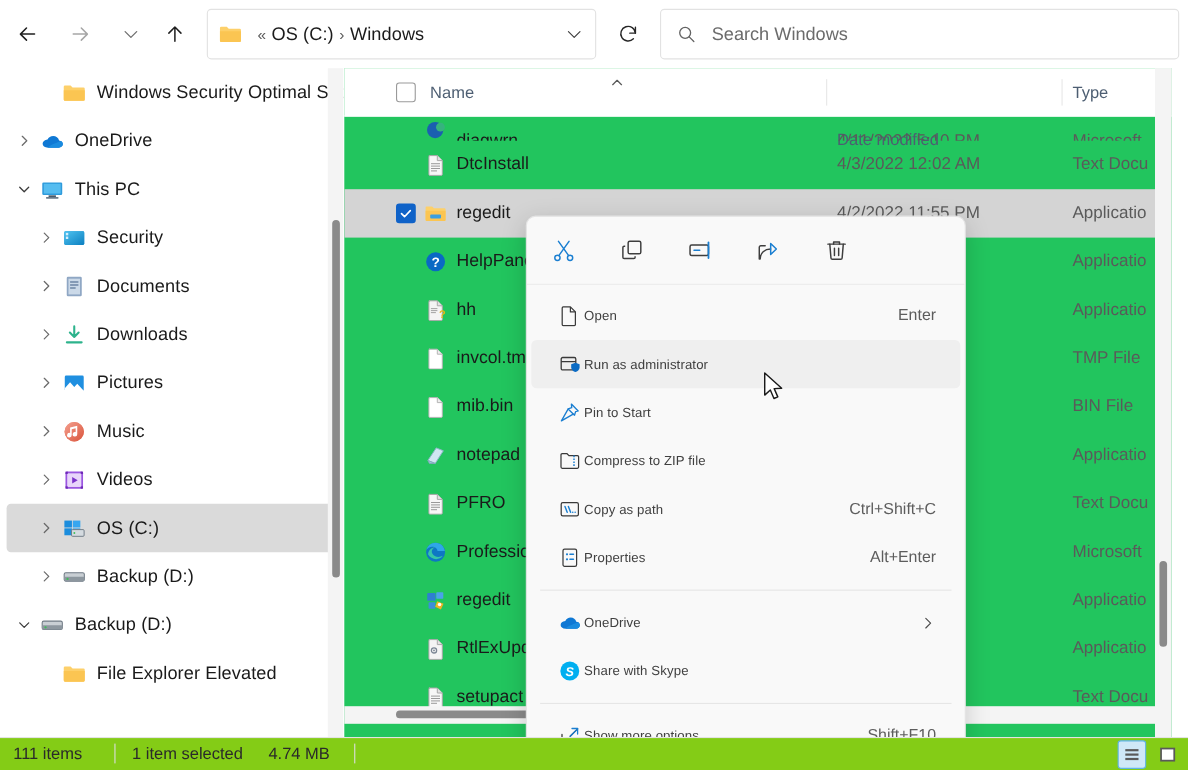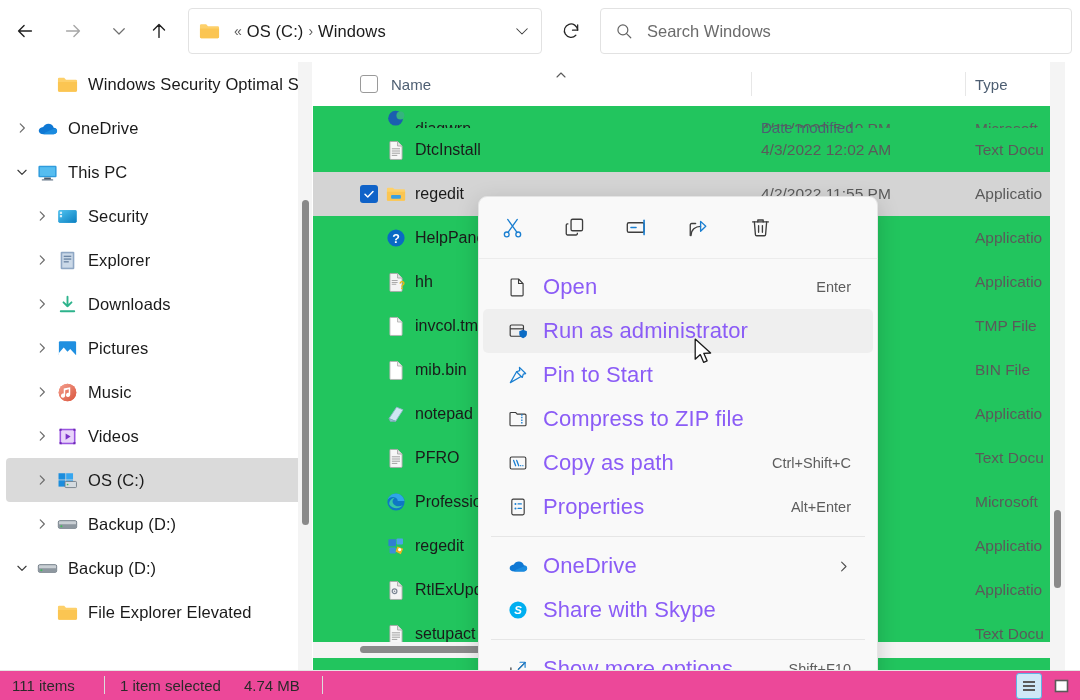--- a/index.html
+++ b/index.html
@@ -148,33 +148,33 @@
   .ctx-tool {
     width:38px; height:38px; display:flex; align-items:center; justify-content:center;
     border-radius:5px;
   }
   .ctx-item {
     position:relative; height:44px; display:flex; align-items:center;
     margin:0 4px; border-radius:5px; padding-left:22px;
   }
   .ctx-item.hovered { background:#efefef; }
   .ctx-ico { width:26px; min-width:26px; display:flex; align-items:center; justify-content:center; }
-  .ctx-label { font-size:22px; color:#8b5cf6; margin-left:12px; letter-spacing:.1px; }
+  .ctx-label { font-size:12px; color:#404040; letter-spacing:.1px; }
   .ctx-accel { position:absolute; right:22px; font-size:14.5px; color:#5d5d5d; }
   .ctx-sub   { position:absolute; right:22px; color:#4c4c4c; font-size:13px; display:flex; }
   .ctx-sep   { height:1px; background:#e6e6e6; margin:7px 12px; }
   #ctx-pad-top { height:6px; }
 
   
   #cursor { position:absolute; left:694px; top:338px; pointer-events:none; }
 
   
   #statusbar {
     position:absolute; left:0; bottom:0; width:1080px; height:30px;
-    background:#ec4899; border-top:1px solid #e3e3e3;
+    background:#84cc16; border-top:1px solid #e3e3e3;
   }
   .status-text { position:absolute; top:6px; font-size:15px; color:#2a2a2a; }
   #st-items { left:12px; }
   #st-sel   { left:120px; }
   #st-size  { left:244px; }
   .st-div { position:absolute; top:5px; width:1px; height:18px; background:#dcdcdc; }
   #st-div1 { left:104px; }
   #st-div2 { left:322px; }
   #view-details-btn {
     position:absolute; left:1016px; top:2px; width:26px; height:26px;
@@ -325,21 +325,21 @@
           </span>
           <span class="nav-icon">
             <svg width="21" height="21" viewBox="0 0 20 20">
               <rect x="3.5" y="1.6" width="13" height="16.8" rx="1.1" fill="#8fa7c4"></rect>
               <rect x="5" y="3.2" width="10" height="13.6" fill="#cbd9e8"></rect>
               <rect x="6.4" y="5.4" width="7.2" height="1.3" fill="#6d86a5"></rect>
               <rect x="6.4" y="8" width="7.2" height="1.3" fill="#6d86a5"></rect>
               <rect x="6.4" y="10.6" width="4.8" height="1.3" fill="#6d86a5"></rect>
             </svg>
           </span>
-          <span class="nav-label nav-label-wrap">Explorer</span>
+          <span class="nav-label nav-label-wrap">Documents</span>
         </div>
         <div class="nav-item ind-1">
           <span class="nav-chevron">
             <svg width="14" height="14" viewBox="0 0 24 24" fill="none" stroke="#6b6b6b" stroke-width="2" stroke-linecap="round" stroke-linejoin="round">
               <path d="M9 5l7 7-7 7"></path>
             </svg>
           </span>
           <span class="nav-icon">
             <svg width="21" height="21" viewBox="0 0 20 20">
               <path d="M10 2.6v9.1M10 11.7l-3.8-3.8M10 11.7l3.8-3.8" fill="none" stroke="#2db38c" stroke-width="1.8" stroke-linecap="round" stroke-linejoin="round"></path>

